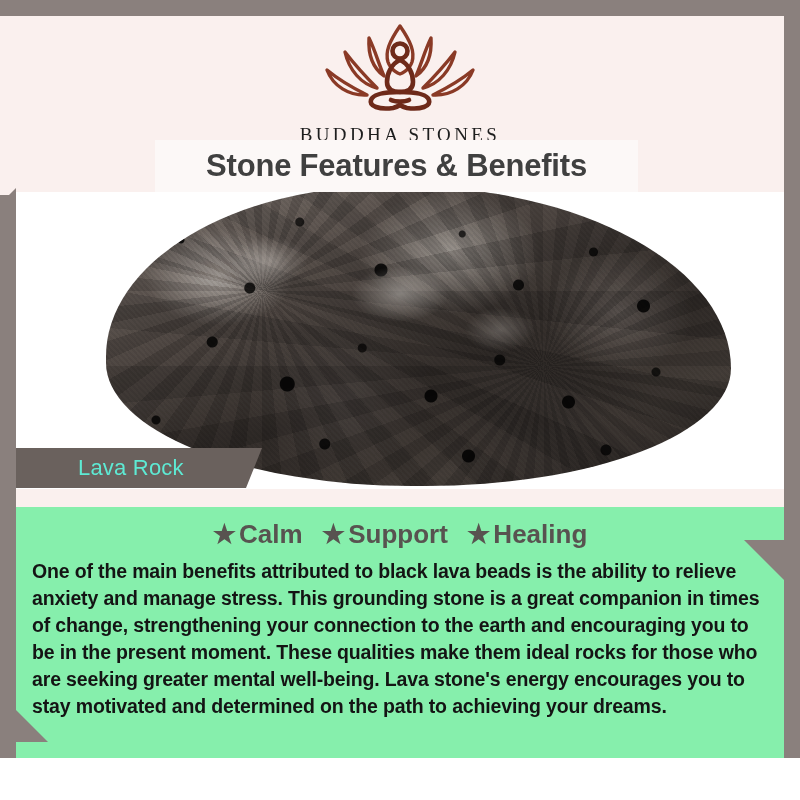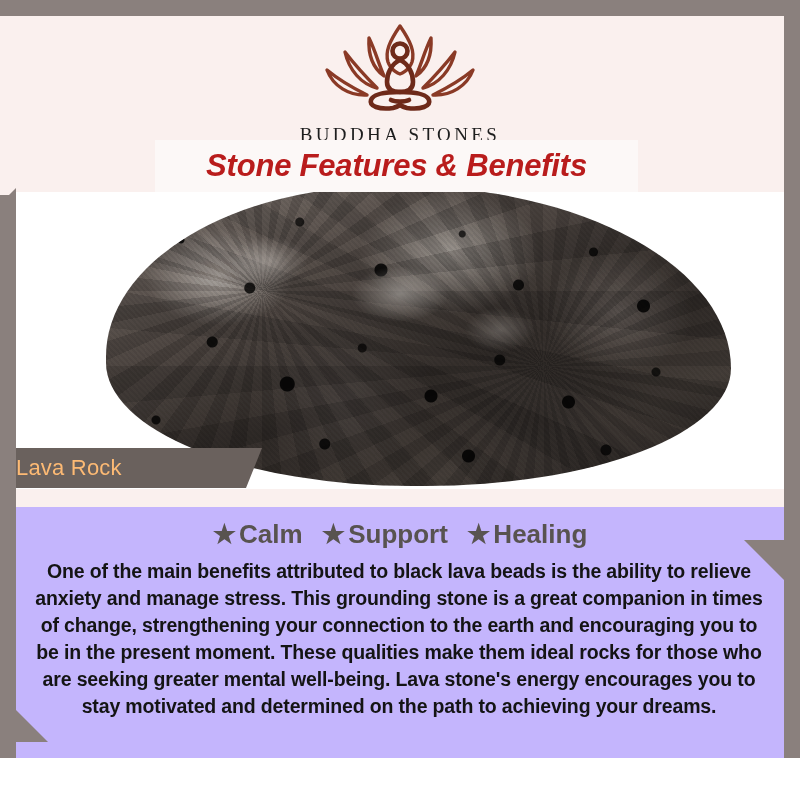--- a/index.html
+++ b/index.html
@@ -97,24 +97,23 @@
     width: 483px; height: 52px;
     background: #fcf8f7;
     display: flex;
     align-items: center;
     justify-content: center;
     z-index: 5;
   }
   .title-text {
     font-size: 31px;
     font-weight: bold;
-    color: #b91c1c;
+    color: #404040;
     letter-spacing: -0.2px;
     white-space: nowrap;
-    font-style: italic;
   }
 
   
   .photo-area {
     position: absolute;
     left: 16px; top: 192px;
     width: 768px; height: 300px;
     background: #ffffff;
     overflow: hidden;
   }
@@ -195,61 +194,62 @@
   }
   .label-band-slant {
     position: absolute;
     left: 246px; top: 448px;
     width: 0; height: 0;
     border-top: 40px solid #6a615d;
     border-right: 16px solid transparent;
     z-index: 5;
   }
   .label-text {
+    margin-left: 62px;
     font-size: 22px;
-    color: #fdba74;
+    color: #5eead4;
     letter-spacing: .2px;
     white-space: nowrap;
   }
 
   
   .divider-strip {
     position: absolute;
     left: 16px; top: 489px;
     width: 768px; height: 18px;
     background: #faf0ee;
     z-index: 4;
   }
 
   
   .content {
     position: absolute;
     left: 16px; top: 507px;
     width: 768px; height: 277px;
-    background: #c4b5fd;
+    background: #86efac;
     z-index: 3;
   }
   .keywords {
     margin-top: 12px;
     text-align: center;
     font-size: 26px;
     font-weight: bold;
     color: #585350;
     white-space: nowrap;
   }
   .keyword { margin: 0 6px; }
   .star { margin-right: 3px; }
   .body-text {
     margin: 8px 18px 0 16px;
     font-size: 19.5px;
     font-weight: bold;
     line-height: 1.38;
     color: #141414;
     letter-spacing: -0.15px;
-    text-align: center;
+    text-align: left;
   }
 </style>
 </head>
 <body>
 
 <div id="page">
 
   <div class="header">
     <div class="logo-wrap">
       <svg class="logo-mark" width="190" height="104" viewBox="0 0 190 104">

